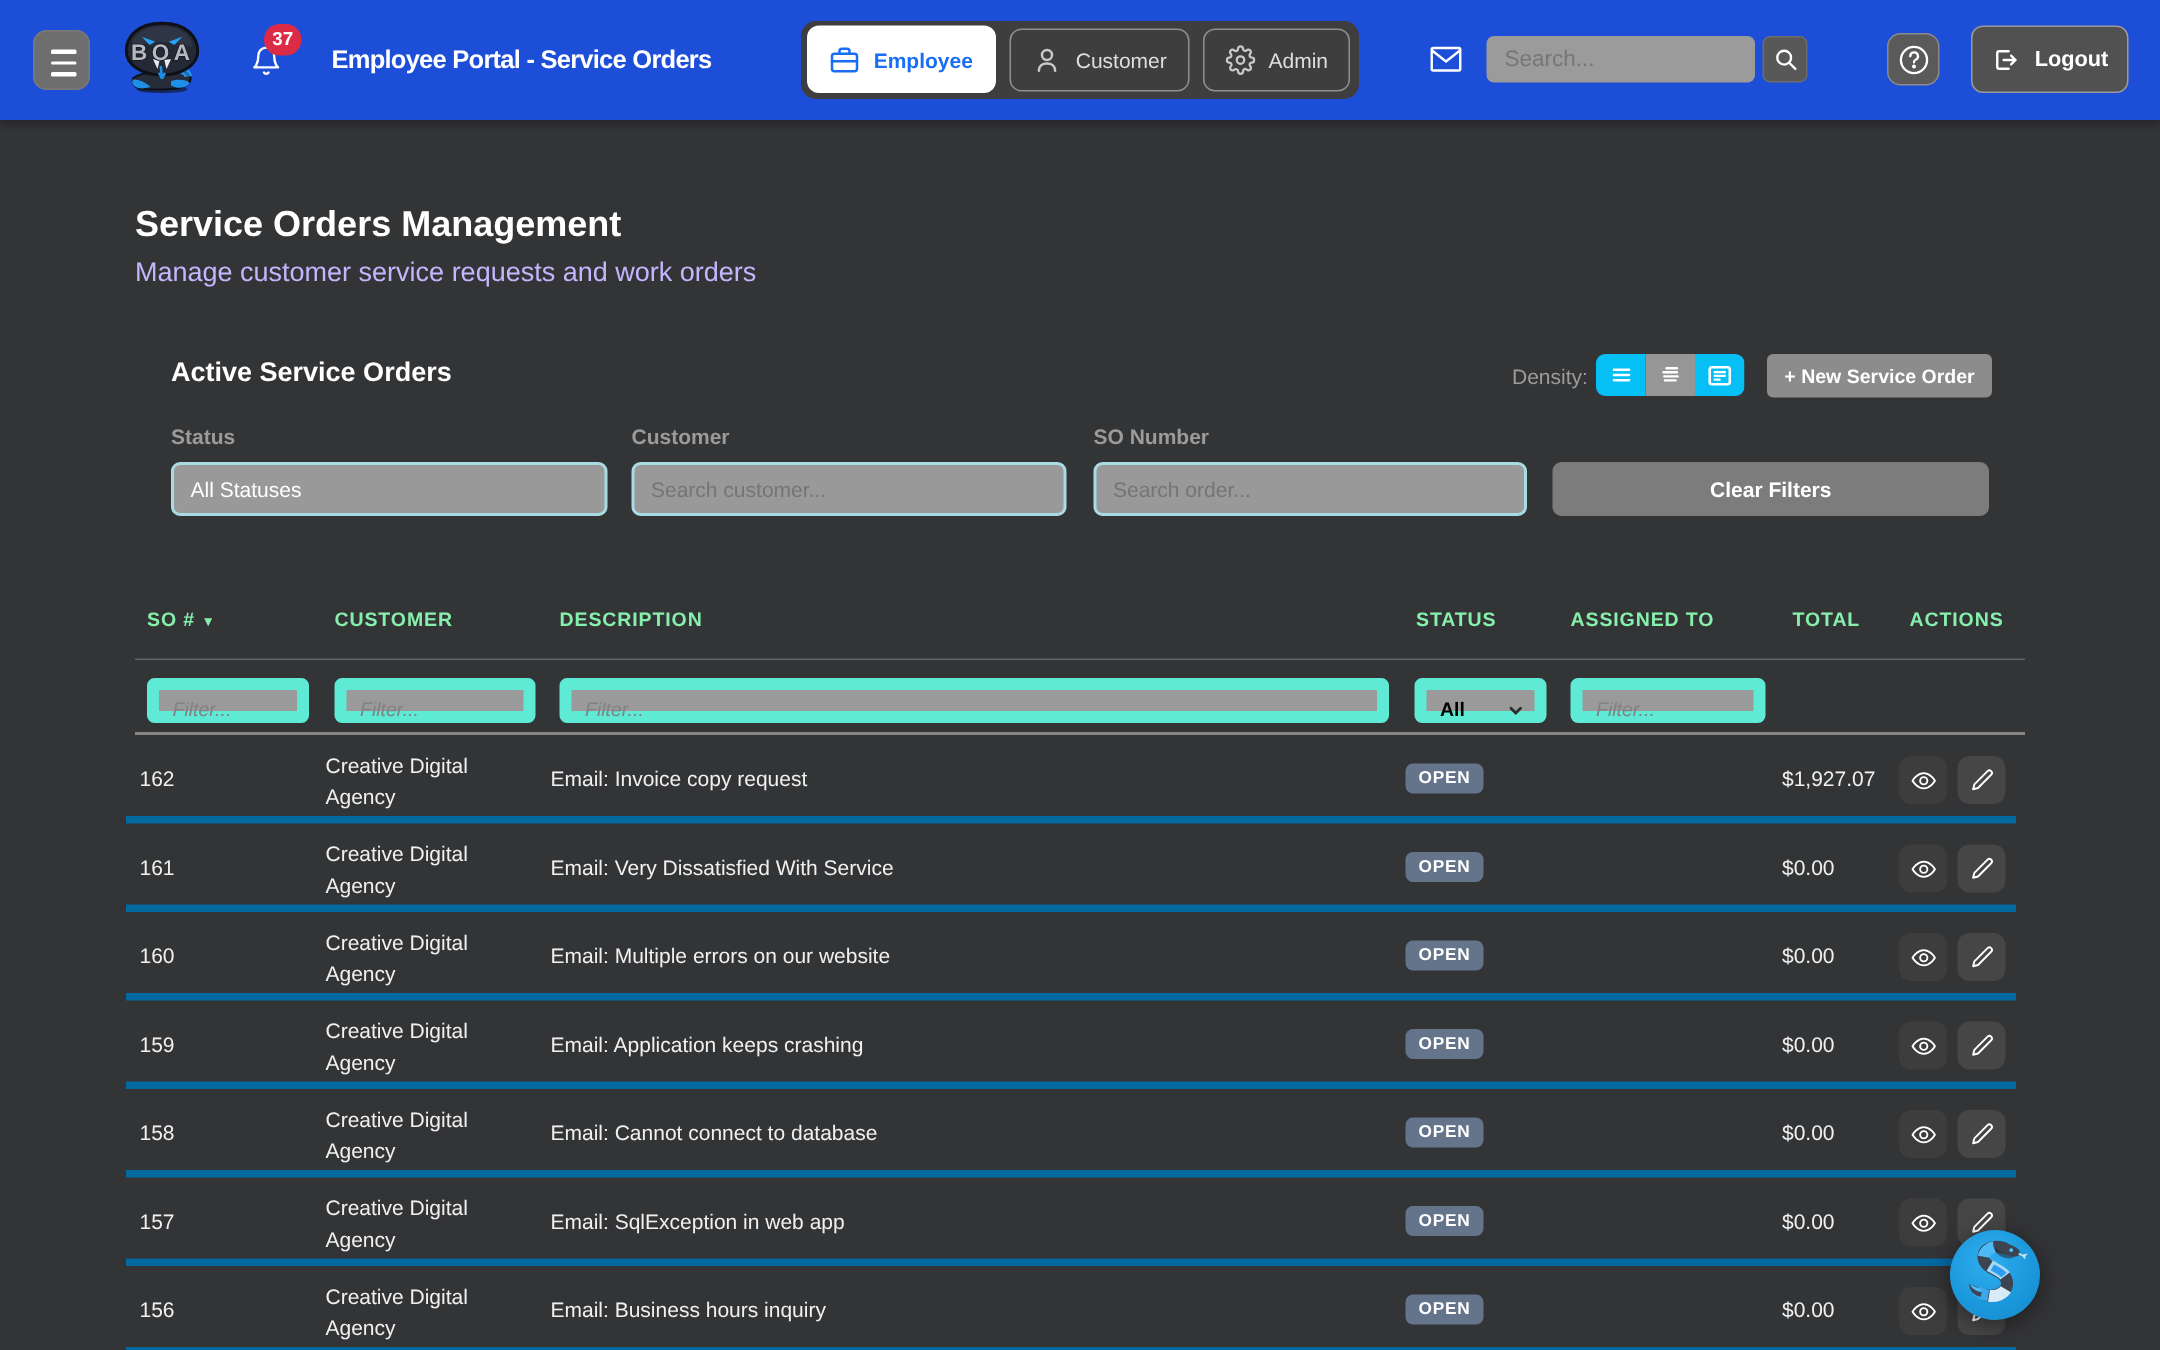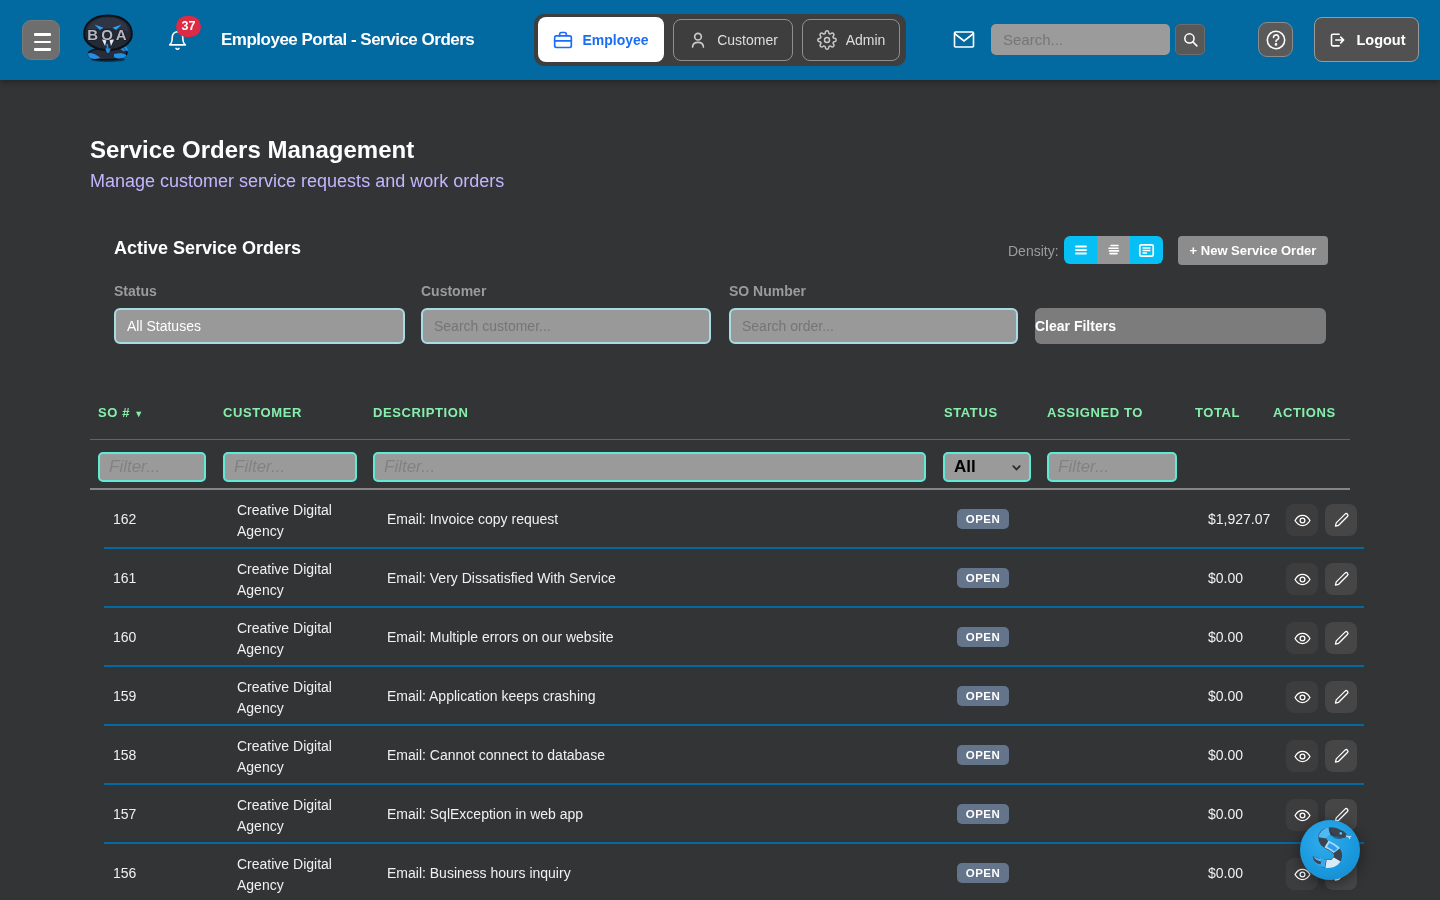--- a/index.html
+++ b/index.html
@@ -1,21 +1,21 @@
 <!DOCTYPE html>
 <html><head>
 <meta charset="utf-8">
 <style>
   * { margin:0; padding:0; box-sizing:border-box; }
   html,body { width:1440px; height:900px; overflow:hidden; }
   body { background:#333436; font-family:"Liberation Sans", sans-serif; position:relative; }
   .abs { position:absolute; }
 
   
-  #header { position:absolute; left:0; top:0; width:1440px; height:80px; background:#0369a1;
+  #header { position:absolute; left:0; top:0; width:1440px; height:80px; background:#1d4ed8;
             box-shadow:0 2px 6px rgba(0,0,0,.35); z-index:5; }
   #hamb { left:22px; top:20px; width:38px; height:40px; background:#6e6e6e; border:1px solid #7a7a7a;
           border-radius:9px; }
   #hamb .bar { position:absolute; left:10.5px; width:17px; height:2.8px; background:#fff; border-radius:1px; }
   #title { left:221px; top:30px; font-size:17px; font-weight:bold; color:#fff; letter-spacing:-0.5px;text-align:right; }
   #badge { left:176px; top:16px; width:25px; height:21px; background:#dc2b45; border-radius:11px;
            color:#fff; font-size:12.5px; font-weight:bold; text-align:center; line-height:21px; z-index:2;}
   
   #tabwrap { left:534px; top:14px; width:372px; height:52px; background:#3e3e3e; border-radius:10px; }
   .tab { position:absolute; display:flex; align-items:center; justify-content:center; gap:9px;
@@ -45,30 +45,30 @@
   .dens { width:33px; height:28px; display:flex; align-items:center; justify-content:center; }
   .dens.on { background:#05bff5; }
   .dens.off { background:#969696; }
   #newbtn { left:1178px; top:236px; width:150px; height:29px; background:#8c8c8c; border-radius:4px;
             color:#fff; font-size:13px; font-weight:bold; text-align:center; line-height:29px; }
   .flabel { font-size:14px; font-weight:bold; color:#9b9b9b; }
   .finput { position:absolute; top:308px; height:36px; background:#999; border:2px solid #a9dbe3;
             border-radius:6px; font-size:14px; line-height:32px; padding-left:11px; }
   .finput .ph { color:#757575; }
   #clearbtn { left:1035px; top:308px; width:291px; height:36px; background:#7c7c7c; border-radius:6px;
-              color:#fff; font-size:14px; font-weight:bold; text-align:left; line-height:36px; }
+              color:#fff; font-size:14px; font-weight:bold; text-align:center; line-height:36px; }
 
   
   .th { position:absolute; top:405px; font-size:13px; font-weight:bold; color:#86efac; letter-spacing:0.6px; }
   #hline1 { left:90px; top:439px; width:1260px; height:1px; background:#646464; }
   #hline2 { left:90px; top:488px; width:1260px; height:2px; background:#868686; }
-  .tfilter { position:absolute; top:452px; height:30px; background:#9a9a9a; border:2px solid #5eead4;
-             border-radius:5px; font-style:italic; font-size:17px; color:#828282; line-height:26px;
+  .tfilter { position:absolute; top:452px; height:30px; background:#9a9a9a; border:8px solid #5eead4;
+             border-radius:5px; font-style:italic; font-size:13px; color:#828282; line-height:26px;
              padding-left:9px; }
-  .row { position:absolute; left:104px; width:1260px; height:59px; border-bottom:2px solid #0369a1; }
+  .row { position:absolute; left:84px; width:1260px; height:59px; border-bottom:5px solid #0369a1; }
   .so { position:absolute; left:9px; top:21px; font-size:14px; color:#f0f0f0; }
   .cust { position:absolute; left:133px; top:10px; font-size:14px; color:#f0f0f0; line-height:21px; }
   .desc { position:absolute; left:283px; top:21px; font-size:14px; color:#f0f0f0; }
   .open { position:absolute; left:853px; top:19px; width:52px; height:20px; background:#64748b;
           border-radius:5px; color:#fff; font-size:11.5px; font-weight:bold; letter-spacing:0.5px;
           text-align:center; line-height:20px; }
   .total { position:absolute; left:1104px; top:21px; font-size:14px; color:#f0f0f0; }
   .abtn { position:absolute; top:14px; width:32px; height:32px; border-radius:8px;
           display:flex; align-items:center; justify-content:center; }
   .eye { left:1182px; background:#3d3d3d; }

